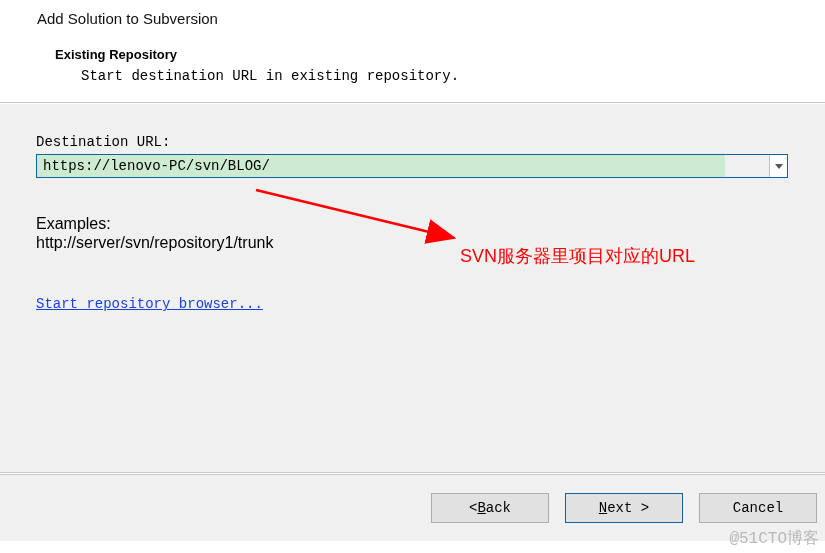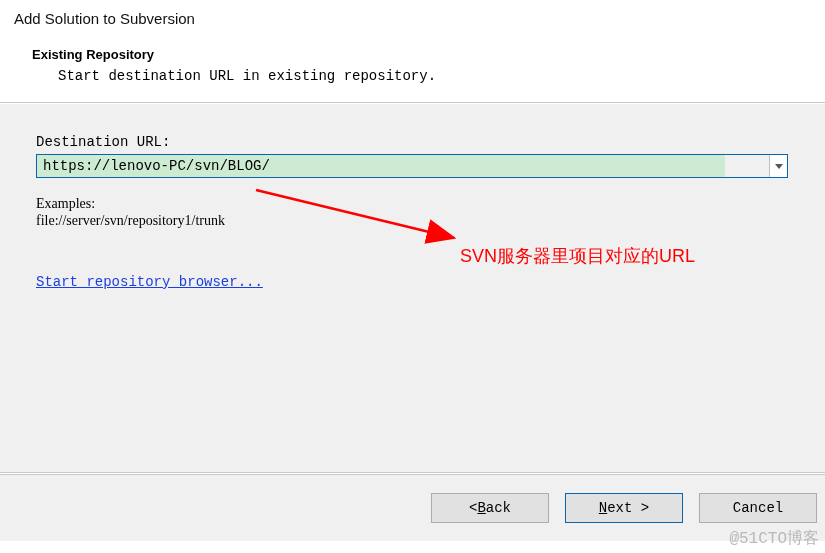--- a/index.html
+++ b/index.html
@@ -9,20 +9,21 @@
       background: #fff;
       font-family: "Segoe UI", Tahoma, sans-serif;
       font-size: 13px;
       color: #000;
       position: relative;
       overflow: hidden;
     }
     .header-area {
       padding: 10px 21px 18px 14px;
       background: #fff;
+      margin-left: 23px;
     }
     .window-title {
       font-size: 15px;
       font-weight: 400;
       color: #111;
       margin-bottom: 20px;
     }
     .section-heading {
       font-weight: 700;
       font-size: 13px;
@@ -73,23 +74,23 @@
       background: #fff;
       border: none;
       border-left: 1px solid #c0c0c0;
       display: flex;
       align-items: center;
       justify-content: center;
       cursor: pointer;
     }
     .combo-btn svg { width: 8px; height: 5px; }
     .examples {
-      font-family: Liberation Serif, serif;
-      font-size: 14px;
-      margin-top: 18px;
+      font-family: Liberation Sans, sans-serif;
+      font-size: 16px;
+      margin-top: 36px;
       line-height: 1.2;
     }
     .link {
       font-family: "Courier New", monospace;
       font-size: 14px;
       color: #1a3fe0;
       text-decoration: underline;
       display: inline-block;
       margin-top: 44px;
       cursor: pointer;
@@ -160,21 +161,21 @@
     <input class="combo-input" type="text" value="https://lenovo-PC/svn/BLOG/" style="">
     <button class="combo-btn">
       <svg viewBox="0 0 8 5">
           <path d="M0 0 L8 0 L4 5 Z" fill="#555"></path>
         </svg>
     </button>
   </div>
 
   <div class="examples">
     <div>Examples:</div>
-    <div>file://server/svn/repository1/trunk</div>
+    <div>http://server/svn/repository1/trunk</div>
   </div>
 
   <a class="link">Start repository browser...</a>
 </div>
 
 <svg class="annotation-arrow" width="220" height="70">
   <defs>
     <marker id="ah" markerWidth="12" markerHeight="10" refX="11" refY="5" orient="auto">
       <path d="M0,0 L12,5 L0,10 Z" fill="#ff0000"></path>
     </marker>

